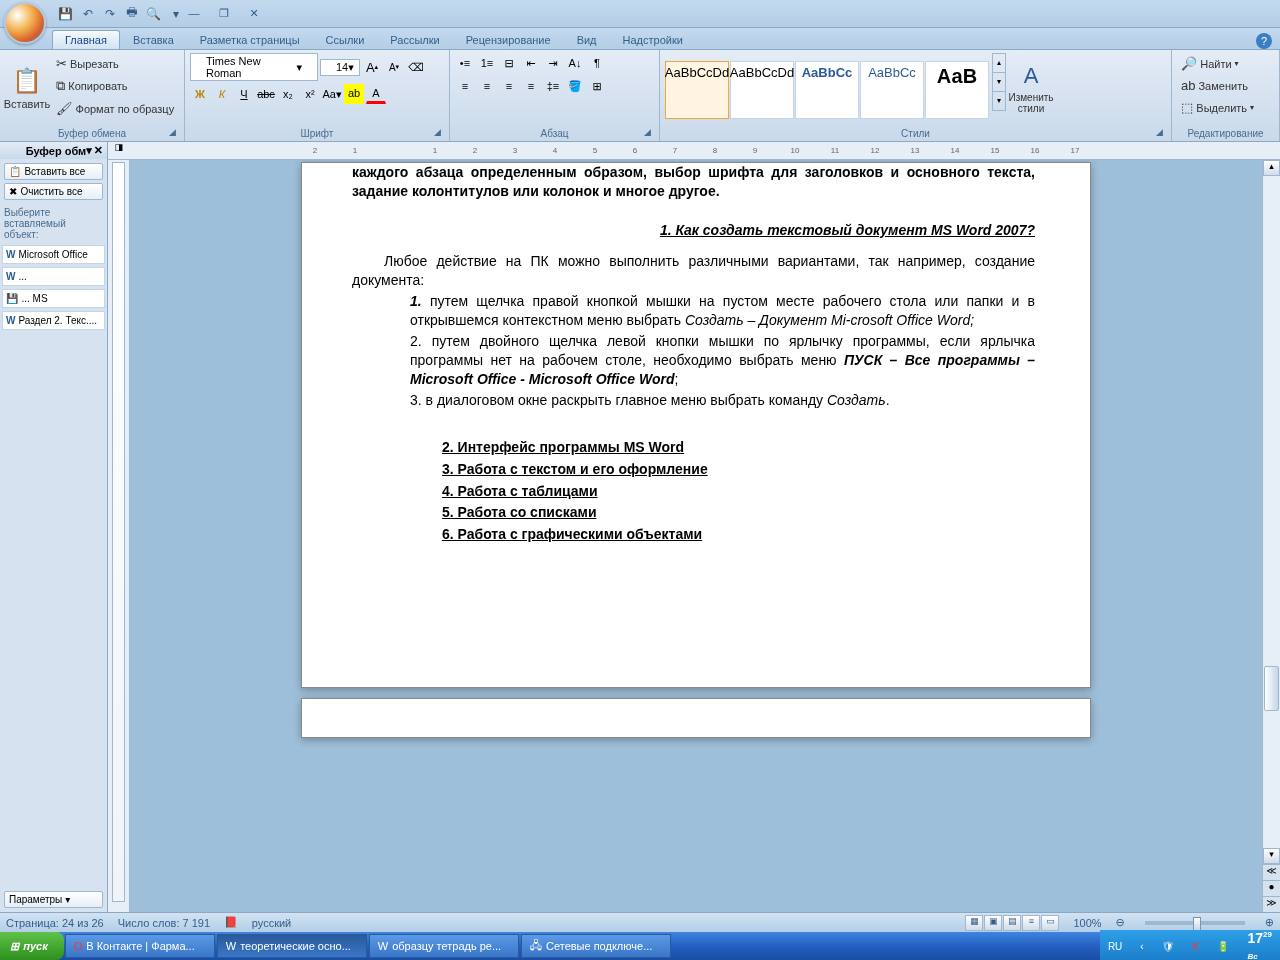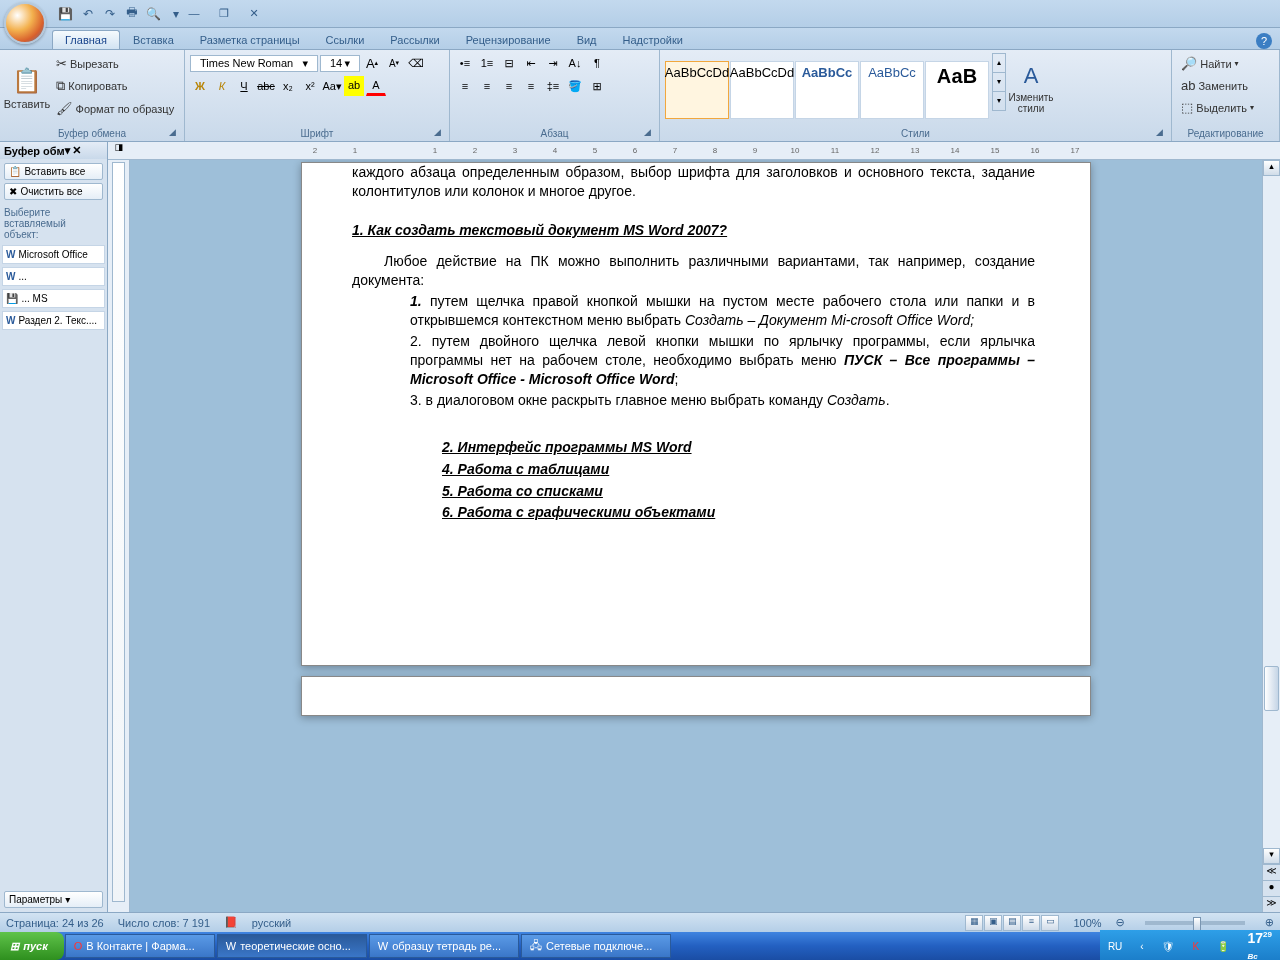--- a/index.html
+++ b/index.html
@@ -20,56 +20,56 @@
 
 .ribbon { height: 92px; background: linear-gradient(#e4ecf6, #c9d9ea); border-bottom: 1px solid #8ba8c4; display: flex; }
 .ribbon-group { border-right: 1px solid #9fb8cf; padding: 3px 5px 1px; display: flex; flex-direction: column; justify-content: space-between; position: relative; }
 .group-label { font-size: 10px; text-align: center; color: #4a6c8f; padding: 1px 0; }
 .group-body { display: flex; gap: 3px; flex: 1; }
 .rbtn { display: flex; align-items: center; gap: 3px; font-size: 11px; color: #333; padding: 2px 3px; cursor: pointer; border: 1px solid transparent; }
 .rbtn-big { flex-direction: column; width: 44px; text-align: center; justify-content: center; height: 70px; }
 .rbtn-big .ico { font-size: 24px; }
 .ico { font-size: 13px; display: inline-block; }
 .vstack { display: flex; flex-direction: column; gap: 1px; }
-.font-combo { background: #fff; border: 1px solid #9fb8cf; font-size: 11px; padding: 1px 9px; display: flex; align-items: center; justify-content: space-between; }
+.font-combo { background: #fff; border: 1px solid #9fb8cf; font-size: 11px; padding: 1px 15px; display: flex; align-items: center; justify-content: space-between; }
 .font-row { display: flex; gap: 2px; align-items: center; }
 .mini { width: 20px; height: 20px; border: 1px solid transparent; display: flex; align-items: center; justify-content: center; font-size: 11px; cursor: pointer; }
 .styles-gallery { display: flex; gap: 1px; align-items: center; }
 .style-item { background: #fff; border: 1px solid #c5d5e6; width: 64px; height: 58px; display: flex; flex-direction: column; align-items: center; justify-content: space-between; padding: 3px 1px; cursor: pointer; gap: 44px; }
 .style-item.active { border-color: #f1a73e; background: #fff5e0; }
 .style-sample { font-size: 13px; }
 .style-name { font-size: 9px; color: #4a6c8f; white-space: nowrap; overflow: hidden; width: 100%; text-align: center; }
 .gallery-scroll { width: 14px; display: flex; flex-direction: column; border: 1px solid #9fb8cf; height: 58px; }
 .gallery-scroll div { flex: 1; font-size: 8px; text-align: center; cursor: pointer; border-bottom: 1px solid #9fb8cf; line-height: 18px; }
 .launcher { position: absolute; bottom: 2px; right: 3px; width: 12px; height: 12px; font-size: 9px; color: #4a6c8f; cursor: pointer; }
 
 .workarea { position: absolute; top: 142px; left: 0; right: 0; bottom: 48px; display: flex; }
 .clipboard-pane { width: 108px; background: #d6e2ef; border-right: 1px solid #8ba8c4; display: flex; flex-direction: column; font-size: 11px; }
-.cp-header { display: flex; align-items: center; justify-content: flex-start; padding: 2px 4px; font-weight: bold; background: linear-gradient(#e4ecf6, #c9d9ea); }
+.cp-header { display: flex; align-items: center; justify-content: flex-end; padding: 2px 4px; font-weight: bold; background: linear-gradient(#e4ecf6, #c9d9ea); }
 .cp-close { display: flex; gap: 2px; }
 .cp-body { padding: 4px; display: flex; flex-direction: column; gap: 3px; }
 .cp-btn { background: linear-gradient(#fff, #e5eef7); border: 1px solid #9fb8cf; border-radius: 2px; padding: 2px 4px; font-size: 10px; display: flex; align-items: center; gap: 3px; cursor: pointer; }
 .cp-hint { font-size: 10px; color: #4a6c8f; padding: 3px 4px; }
 .cp-items { padding: 2px; }
 .cp-item { border: 1px solid #c5d5e6; background: #fff; padding: 3px; margin-bottom: 3px; display: flex; gap: 3px; font-size: 10px; align-items: flex-start; cursor: pointer; }
 .cp-options { margin-top: auto; padding: 4px; }
 
 .ruler-v { width: 22px; background: #e6eef7; border-right: 1px solid #9fb8cf; position: relative; }
 .ruler-v::after { content: ''; position: absolute; top: 20px; bottom: 10px; left: 4px; right: 4px; background: linear-gradient(#fff, #f0f4f8); border: 1px solid #9fb8cf; }
 .ruler-corner { position: absolute; top: 0; left: 0; width: 22px; height: 18px; background: #e6eef7; border-bottom: 1px solid #9fb8cf; font-size: 9px; text-align: center; cursor: pointer; }
 
 .doc-area { flex: 1; background: #9ebfd9; position: relative; overflow: hidden; }
 .ruler-h { height: 18px; background: #e6eef7; border-bottom: 1px solid #9fb8cf; font-size: 8px; color: #666; padding-left: 165px; white-space: nowrap; overflow: hidden; display: flex; align-items: center; }
 .ruler-h span { display: inline-block; width: 40px; text-align: center; }
 .page-scroll { position: absolute; top: 18px; left: 0; right: 18px; bottom: 0; overflow: hidden; }
 .page { background: #fff; width: 790px; margin: 2px auto 10px; box-shadow: 0 2px 8px rgba(0,0,0,.3); border: 1px solid #888; padding: 0 55px 140px 50px; font-family: 'Times New Roman', serif; font-size: 14px; line-height: 1.35; }
 .page2 { height: 40px; padding: 10px 55px; }
-.para-top { text-align: justify; margin-bottom: 20px; }
-.heading { font-style: italic; font-weight: bold; text-decoration: underline; text-align: left; margin: 18px 0 12px; }
-.list-head { font-style: italic; font-weight: bold; text-decoration: underline; margin: 3px 0 3px 90px; }
+.para-top { text-align: justify; margin-bottom: 20px; font-weight: bold; }
+.heading { font-style: italic; font-weight: bold; text-decoration: underline; text-align: right; margin: 18px 0 12px; }
+.list-head { font-weight: bold; text-decoration: underline; margin: 3px 0 3px 90px; }
 .body-para { text-align: justify; text-indent: 32px; margin-bottom: 3px; }
 .ol-item { text-align: justify; margin-left: 58px; margin-bottom: 2px; }
 .ol-item .num { font-weight: bold; font-style: italic; }
 .save-ico { display: inline-block; width: 16px; height: 14px; background: #3b7ec3; border: 1px solid #2a5a8a; vertical-align: middle; position: relative; }
 .save-ico::after { content: ''; position: absolute; top: 2px; left: 3px; width: 8px; height: 4px; background: #fff; }
 
 .scroll-v { width: 18px; background: #d6e2ef; display: flex; flex-direction: column; position: absolute; right: 0; top: 18px; bottom: 0; border-left: 1px solid #9fb8cf; }
 .scroll-v .arrow { height: 16px; font-size: 9px; text-align: center; background: linear-gradient(#fff,#d0dce9); border: 1px solid #9fb8cf; cursor: pointer; }
 .scroll-v .track { flex: 1; background: #e6eef7; position: relative; }
 .scroll-v .thumb { position: absolute; left: 1px; right: 1px; top: 490px; height: 45px; background: linear-gradient(90deg,#fff,#c5d5e6); border: 1px solid #9fb8cf; border-radius: 2px; cursor: pointer; }
@@ -336,20 +336,21 @@
       </div>
     <div class="page-scroll">
       <div class="page">
         <p class="para-top">каждого абзаца определенным образом, выбор шрифта для заголовков и основного текста, задание колонтитулов или колонок и многое другое.</p>
         <p class="heading">1.  Как создать текстовый документ MS Word 2007?</p>
         <p class="body-para">Любое действие на ПК можно выполнить различными вариантами, так например, создание документа:</p>
         <p class="ol-item"><span class="num">1.</span> <span>путем щелчка правой кнопкой мышки на пустом месте рабочего стола или папки и в открывшемся контекстном меню выбрать</span> <em style="font-style:italic">Создать – Документ Mi-crosoft  Office Word;</em></p>
         <p class="ol-item"><span>2.</span> <span>путем двойного щелчка левой кнопки мышки по ярлычку программы, если ярлычка программы нет на рабочем столе, необходимо выбрать меню </span><b><i>ПУСК – Все программы – Microsoft  Office - Microsoft  Office Word</i></b>;</p>
         <p class="ol-item"><span>3.</span> <span>в диалоговом окне раскрыть главное меню  выбрать команду </span><i>Создать</i>.</p>
         <p class="list-head" style="margin-top:28px">2.  Интерфейс программы MS Word</p>
+        <p class="list-head">3.  Работа с текстом и его оформление</p>
         <p class="list-head">4.  Работа с таблицами</p>
         <p class="list-head">5.  Работа со списками</p>
         <p class="list-head">6.  Работа с графическими объектами</p>
       </div>
       <div class="page page2"></div>
     </div>
     <div class="scroll-v">
       <div class="arrow">▴</div>
       <div class="track">
           <div class="thumb"></div>

